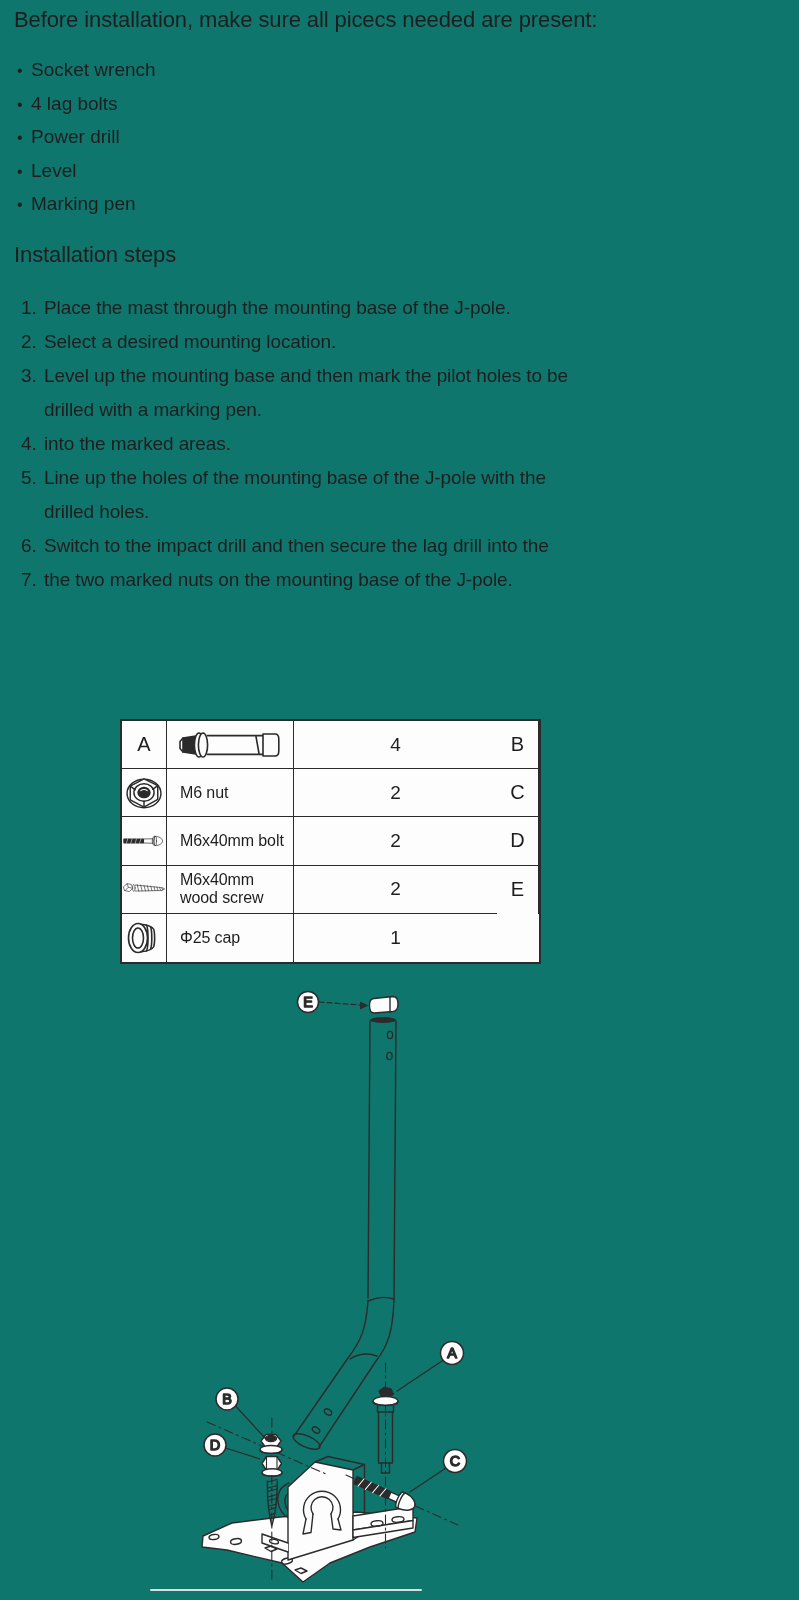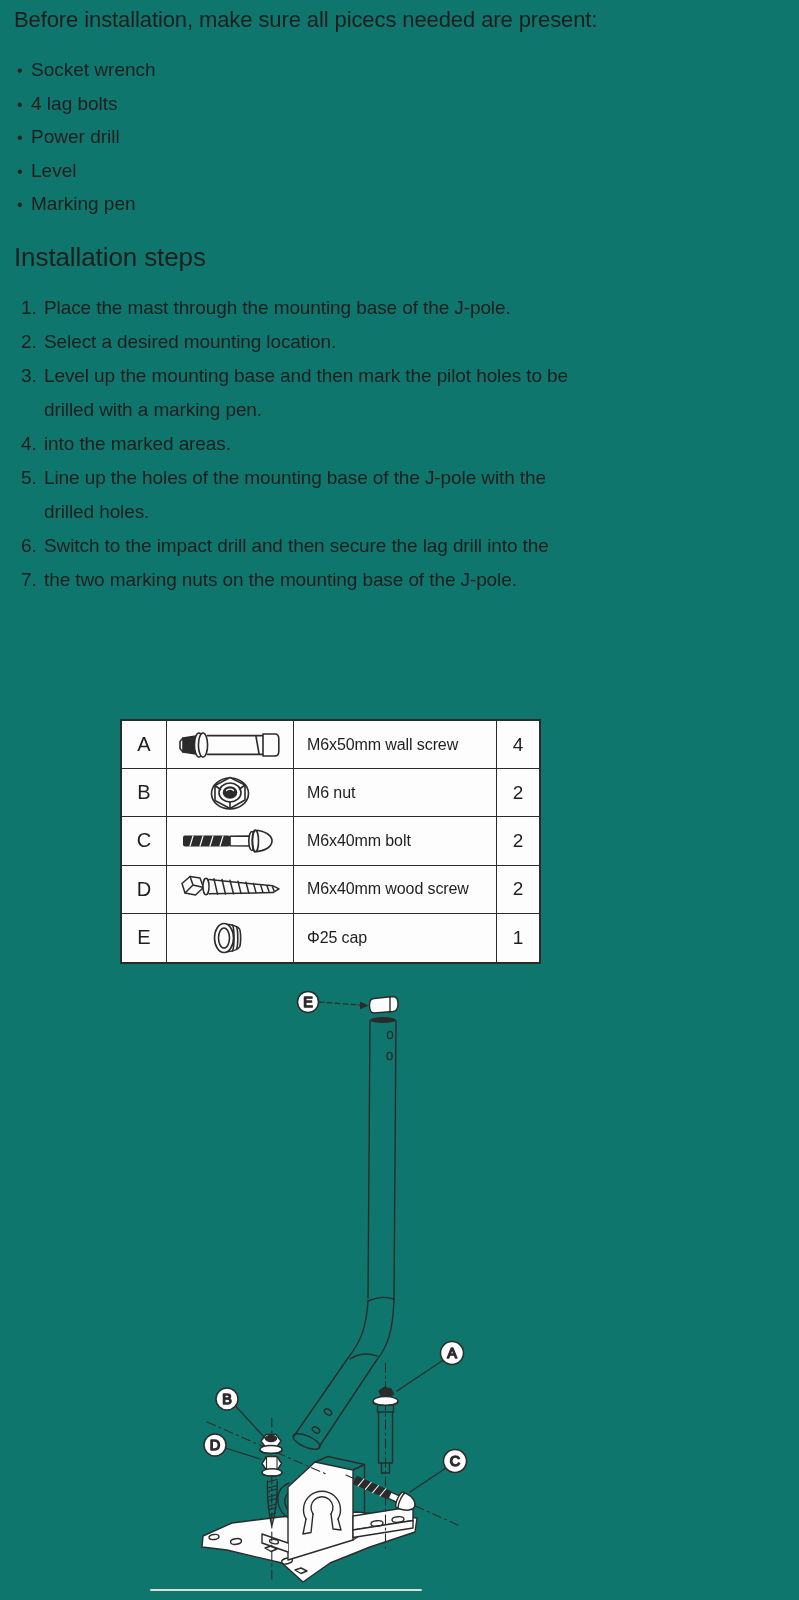--- a/index.html
+++ b/index.html
@@ -13,21 +13,21 @@
     font-size:22px; font-weight:400; letter-spacing:-0.1px;
   }
   .tools {
     position:absolute; left:17px; top:54px;
     list-style:none; margin:0; padding:0;
   }
   .tools li { display:flex; align-items:baseline; font-size:19px; line-height:32.5px; }
   .tools .bullet { width:14px; font-size:16px; }
   .steps-heading {
     position:absolute; left:14px; top:242px; margin:0;
-    font-size:26px; font-weight:400; letter-spacing:-0.1px;
+    font-size:22px; font-weight:400; letter-spacing:-0.1px;
   }
   .steps {
     position:absolute; left:21px; top:291px;
     list-style:none; margin:0; padding:0;
   }
   .steps li { display:flex; font-size:19px; line-height:34px; }
   .steps .num { flex:none; width:23px; }
   .steps .text { width:636px; letter-spacing:-0.1px; }
   .parts-table {
     position:absolute; left:120px; top:719px; width:421px; height:245px;
@@ -121,40 +121,39 @@
       </li>
     <li>
         <span class="num">6.</span>
         <span class="text">
           <div>Switch to the impact drill and then secure the lag drill into the</div>
         </span>
       </li>
     <li>
         <span class="num">7.</span>
         <span class="text">
-          <div>the two marking nuts on the mounting base of the J-pole.</div>
+          <div>the two marked nuts on the mounting base of the J-pole.</div>
         </span>
       </li>
   </ol>
 
   <div class="parts-table">
 
     <div class="cell letter">A</div>
     <div class="cell">
       <svg width="106" height="36" viewBox="0 0 106 36" fill="none" stroke="#2b2b2b" stroke-width="1.6" stroke-linecap="round" stroke-linejoin="round">
         <path d="M6,11 L19,9 L19,27 L6,25 Z" fill="#2b2b2b"></path>
         <path d="M6,11 L3,14.5 L3,21.5 L6,25"></path>
         <ellipse cx="22" cy="18" rx="4.6" ry="12" fill="#fdfdfd"></ellipse>
         <ellipse cx="26" cy="18" rx="4.6" ry="12" fill="#fdfdfd"></ellipse>
         <path d="M30.5,8.6 L86,8.6 M30.5,27.4 L86,27.4"></path>
         <path d="M79,9.5 L82,26.5"></path>
         <path d="M86,7 L98,7 C100.5,7 101.8,9 101.8,12 L101.8,24 C101.8,27 100.5,29 98,29 L86,29 Z" fill="#fdfdfd"></path>
       </svg>
     </div>
-    <div class="cell desc">M6x50mm wall screw</div>
     <div class="cell qty last-col">4</div>
 
     <div class="cell letter">B</div>
     <div class="cell">
       <svg width="48" height="44" viewBox="0 0 48 44" fill="none" stroke="#2b2b2b" stroke-width="1.6" stroke-linecap="round" stroke-linejoin="round">
         <ellipse cx="24" cy="22.5" rx="18.5" ry="15.5" fill="#fdfdfd"></ellipse>
         <path d="M24,6.5 L39,14 L39,29 L24,37.5 L9,29.5 L9,14.5 Z" fill="#fdfdfd"></path>
         <ellipse cx="24" cy="21.5" rx="11" ry="9.5"></ellipse>
         <ellipse cx="24" cy="21.5" rx="6.5" ry="5.5" fill="#2b2b2b"></ellipse>
         <path d="M20.5,19.5 A4.5,3.5 0 0 1 27.5,19.5" stroke="#fdfdfd" stroke-width="1.2"></path>

